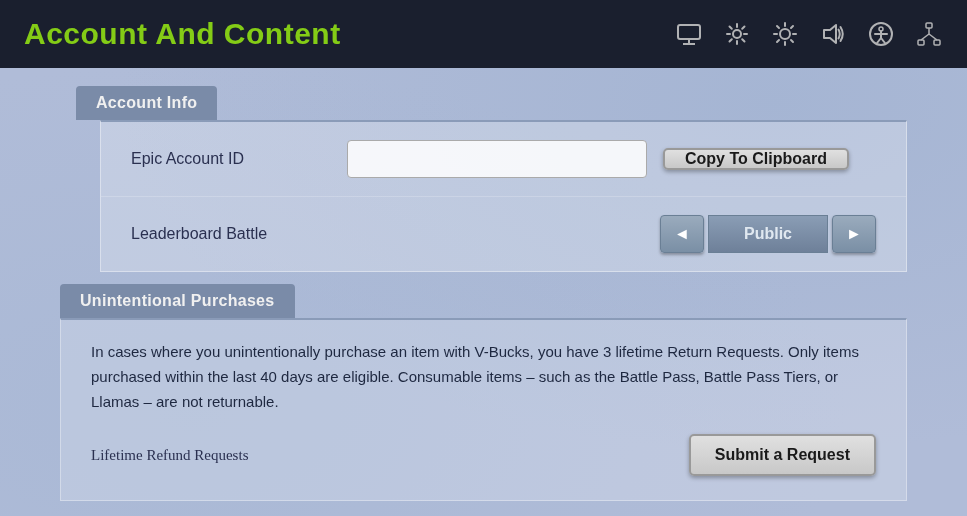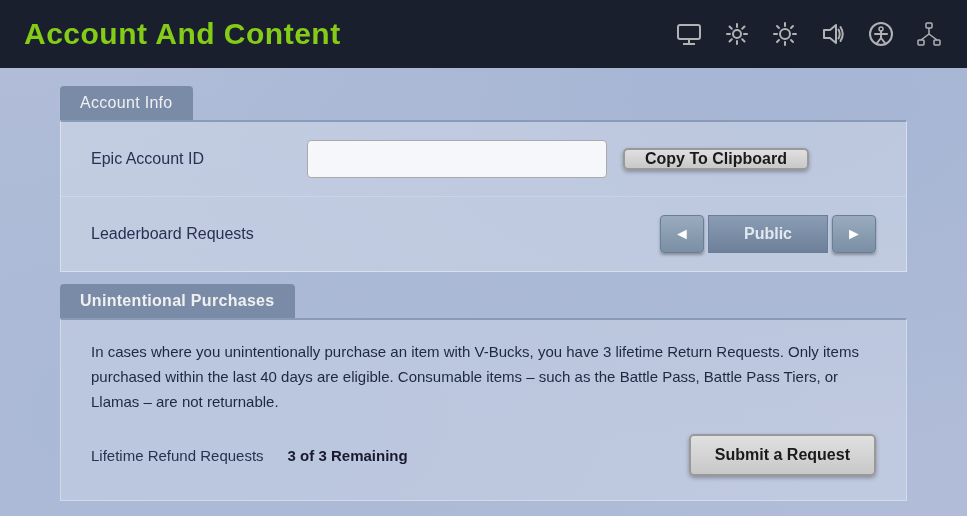--- a/index.html
+++ b/index.html
@@ -66,32 +66,34 @@
       z-index: 1;
       padding: 18px 60px 20px 60px;
     }
 
     
     .section-tab {
       display: inline-block;
       background: #7a8ba8;
       color: #f0f0f0;
       font-size: 16px;
-      font-weight: normal;
+      font-weight: bold;
       padding: 8px 20px;
       border-radius: 4px 4px 0 0;
       letter-spacing: 0.3px;
+      margin-left: 16px;
     }
 
     
     .section-body {
       background: rgba(255,255,255,0.25);
       border: 1px solid rgba(255,255,255,0.4);
       border-top: 2px solid #8a9bb8;
       padding: 0;
+      margin-left: 40px;
     }
 
     
     .account-row {
       display: flex;
       align-items: center;
       padding: 18px 30px;
       border-bottom: 1px solid rgba(255,255,255,0.2);
       gap: 16px;
     }
@@ -200,20 +202,21 @@
 
     .refund-row {
       display: flex;
       align-items: center;
       gap: 24px;
     }
 
     .refund-label {
       color: #2a3050;
       font-size: 15px;
+      font-family: Liberation Serif, serif;
     }
 
     .refund-count {
       color: #1a1a2e;
       font-size: 15px;
       font-weight: bold;
     }
 
     .btn-submit {
       background: linear-gradient(to bottom, #e0e0e0, #c8c8c8);
@@ -311,39 +314,38 @@
     <div class="section-tab">Account Info</div>
     <div class="section-body">
 
       <div class="account-row">
         <span class="row-label">Epic Account ID</span>
         <input class="account-id-field" type="text" readonly="" style="pointer-events: none;">
         <button class="btn-clipboard">Copy To Clipboard</button>
       </div>
 
       <div class="account-row">
-        <span class="row-label">Leaderboard Requests</span>
+        <span class="row-label">Leaderboard Battle</span>
         <div class="privacy-controls">
           <div class="privacy-arrow-btn">◄</div>
           <div class="privacy-value">Public</div>
           <div class="privacy-arrow-btn">►</div>
         </div>
       </div>
 
     </div>
   </div>
 
   <div>
     <div class="section2-tab">Unintentional Purchases</div>
     <div class="section2-body">
 
       <p class="purchase-description">In cases where you unintentionally purchase an item with V-Bucks, you have 3 lifetime Return Requests. Only items purchased within the last 40 days are eligible. Consumable items – such as the Battle Pass, Battle Pass Tiers, or Llamas – are not returnable.</p>
 
       <div class="refund-row">
         <span class="refund-label">Lifetime Refund Requests</span>
-        <span class="refund-count">3 of 3 Remaining</span>
         <button class="btn-submit">Submit a Request</button>
       </div>
 
     </div>
   </div>
 
 </div>
 
 </body></html>

